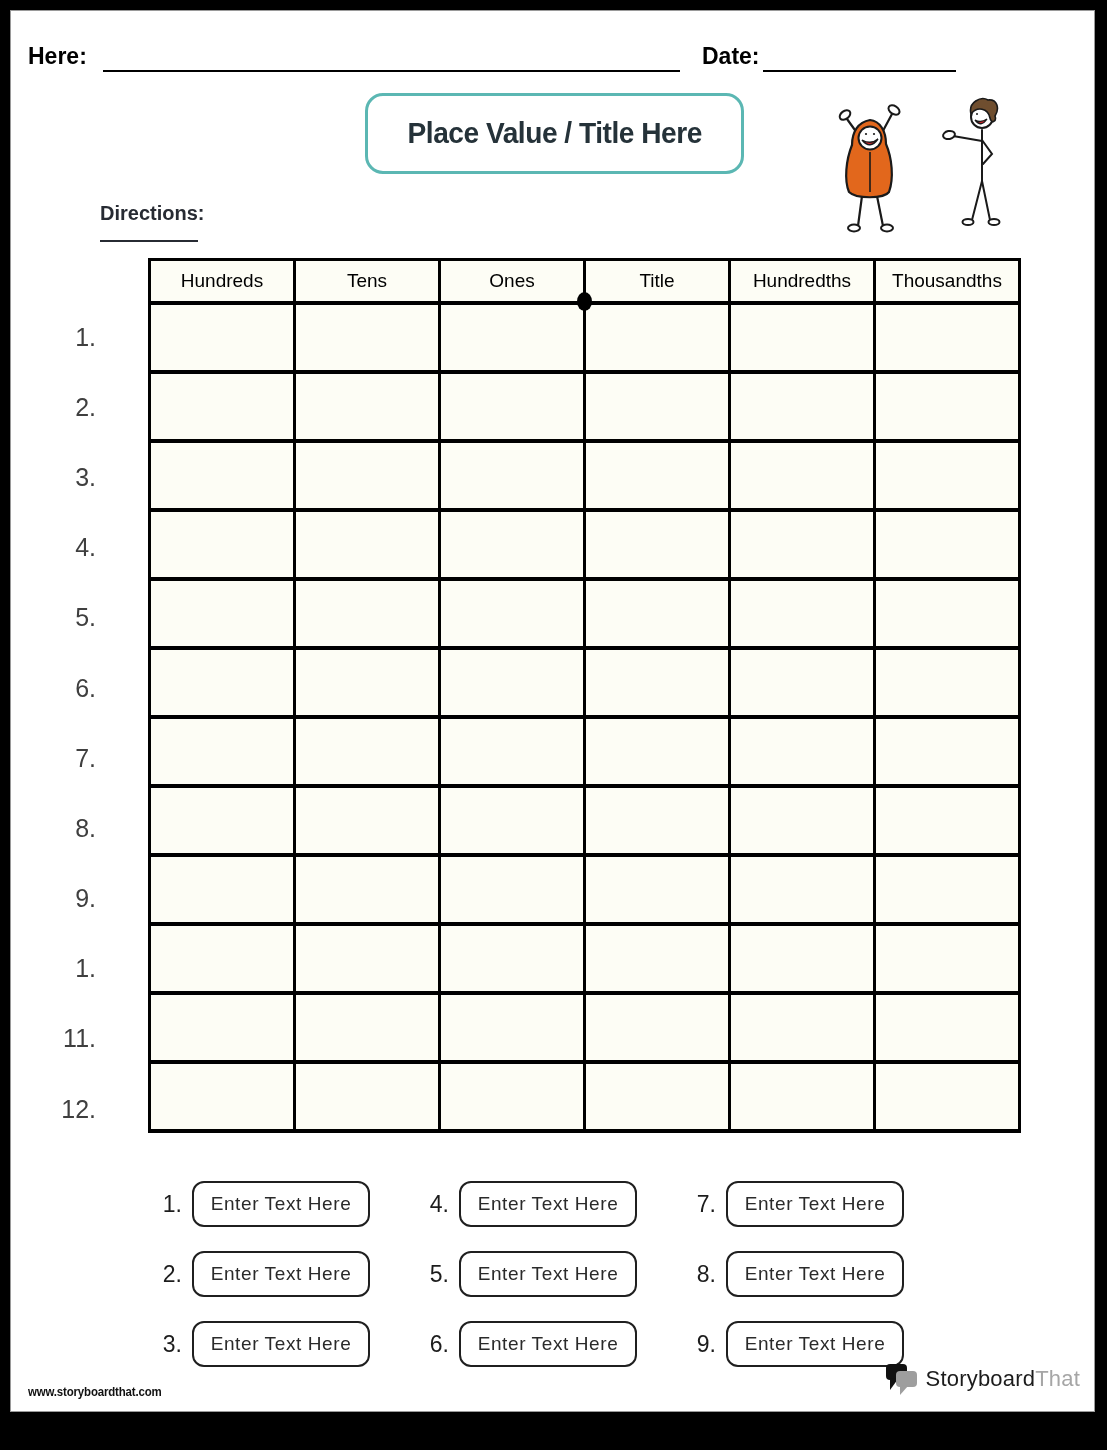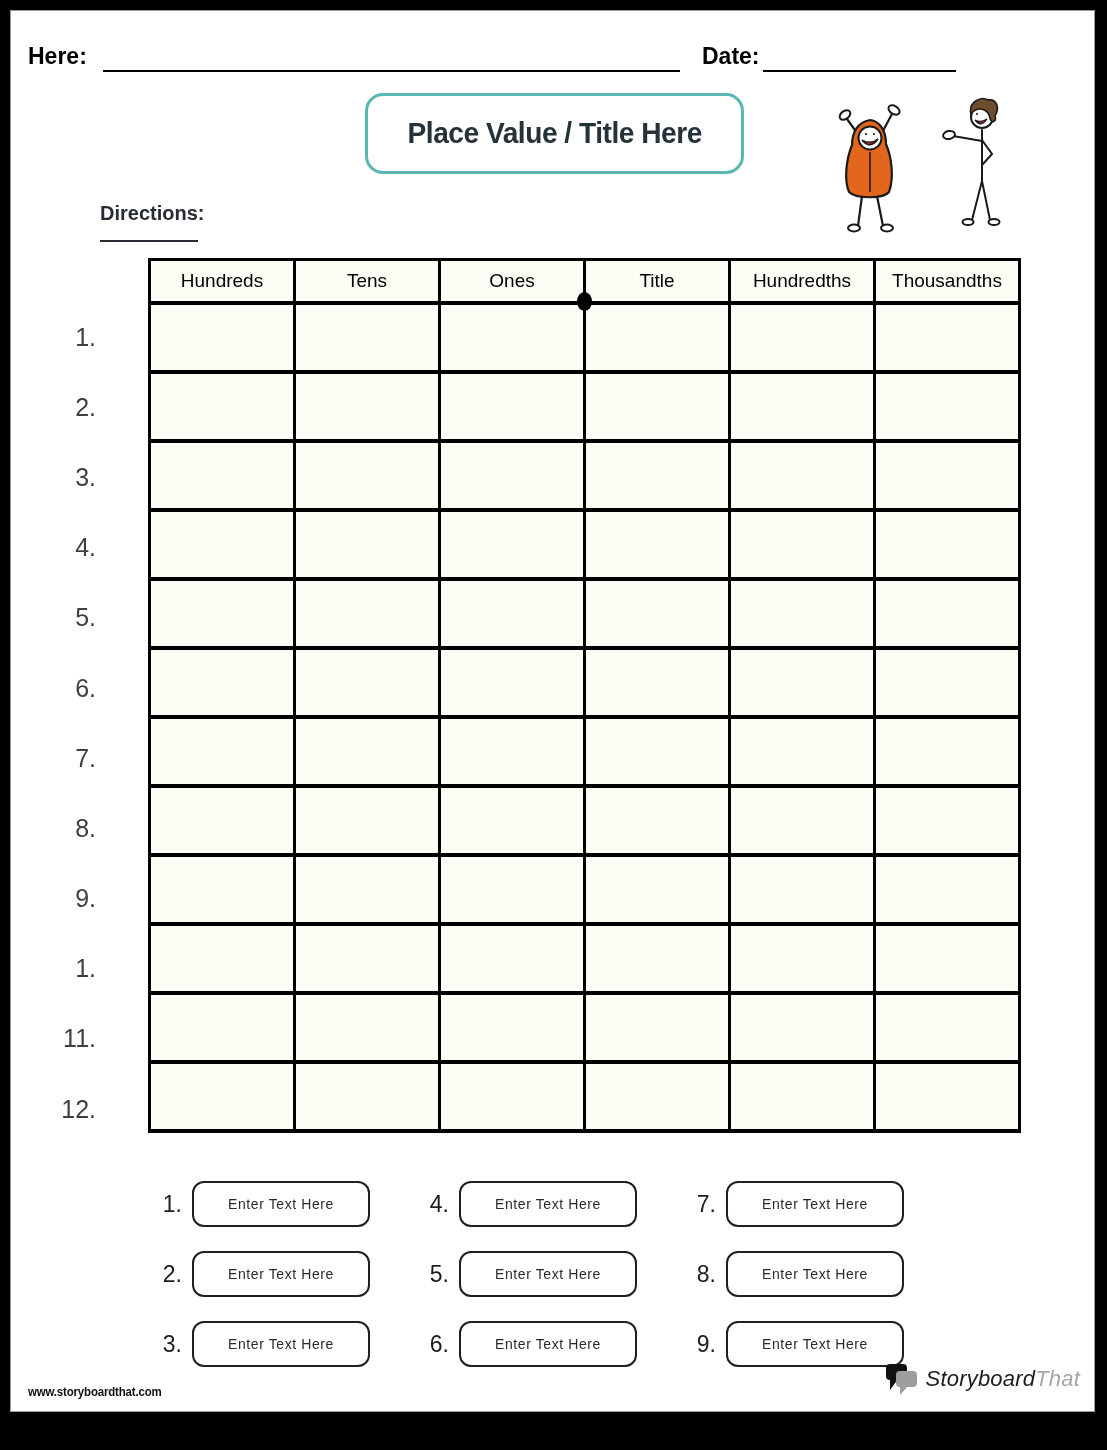--- a/index.html
+++ b/index.html
@@ -64,31 +64,31 @@
   }
 
   
   .answers{position:absolute;left:138px;top:1171px;display:flex;gap:45px;}
   .answers .col{display:flex;flex-direction:column;gap:24px;}
   .answer-item{display:flex;align-items:center;}
   .answer-num{width:34px;text-align:right;font-size:23px;color:#1c1c1c;margin-right:10px;flex:none;}
   .answer-btn{
     width:178px;height:46px;border:2.5px solid #1f1f1f;border-radius:12px;background:#fff;
     display:flex;align-items:center;justify-content:center;box-sizing:border-box;
-    font-size:14px;letter-spacing:.6px;color:#2a2a2a;font-family:"Liberation Sans",sans-serif;
+    font-size:19px;letter-spacing:.6px;color:#2a2a2a;font-family:"Liberation Sans",sans-serif;
     cursor:pointer;
   }
 
   
   .footer-url{
     position:absolute;left:18px;top:1374px;font-size:13.5px;font-weight:700;color:#111;
     transform:scaleX(.85);transform-origin:left center;letter-spacing:-.2px;
   }
   .logo{position:absolute;right:15px;top:1352px;display:flex;align-items:center;gap:6px;}
-  .logo-text{font-size:22px;font-weight:500;letter-spacing:.2px;white-space:nowrap;font-style:italic;}
+  .logo-text{font-size:22px;font-weight:500;letter-spacing:.2px;white-space:nowrap;}
   .logo-primary{color:#1c1c1c;}
   .logo-secondary{color:#a6a6a6;}
 </style>
 </head>
 <body>
 
 <div class="page">
 
   <div class="field-label" id="name-label">Here:</div>
   <div class="write-line" id="name-line"></div>

